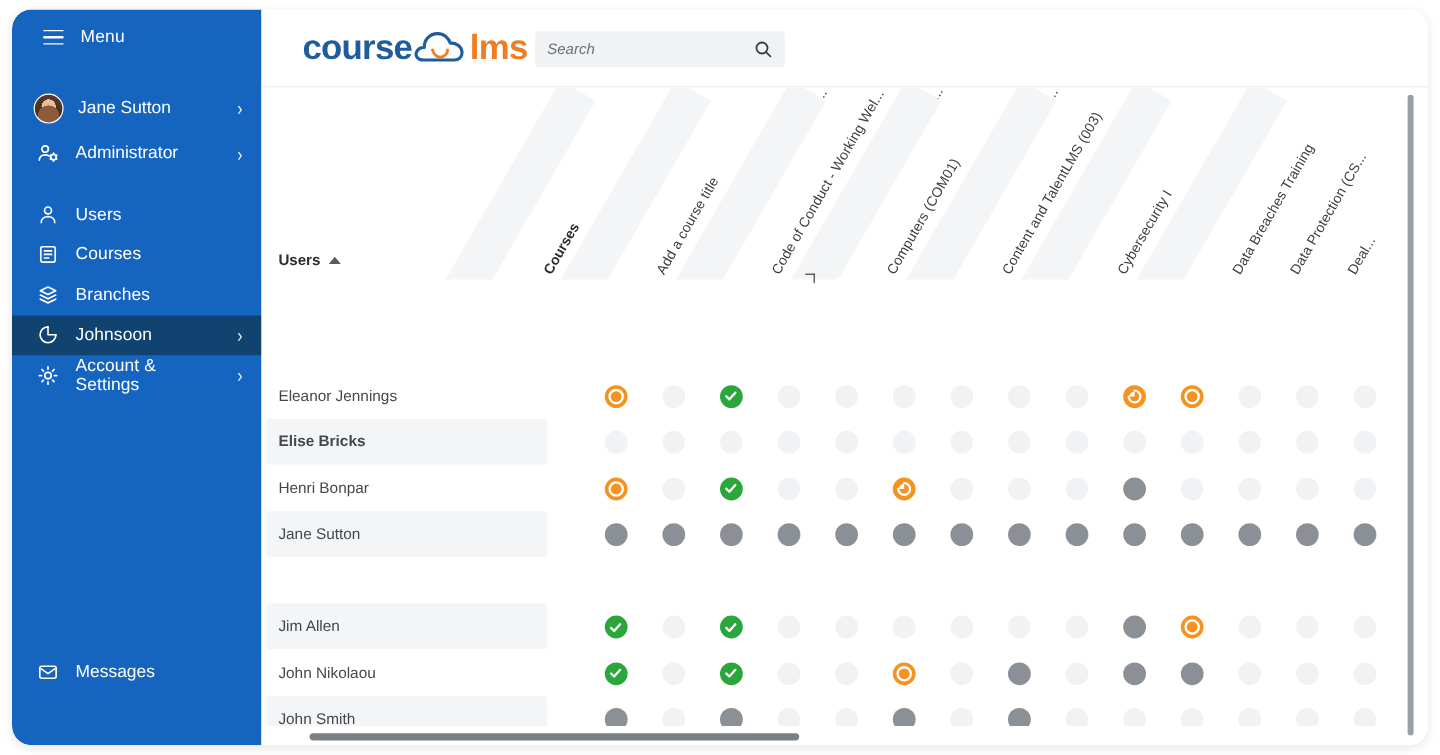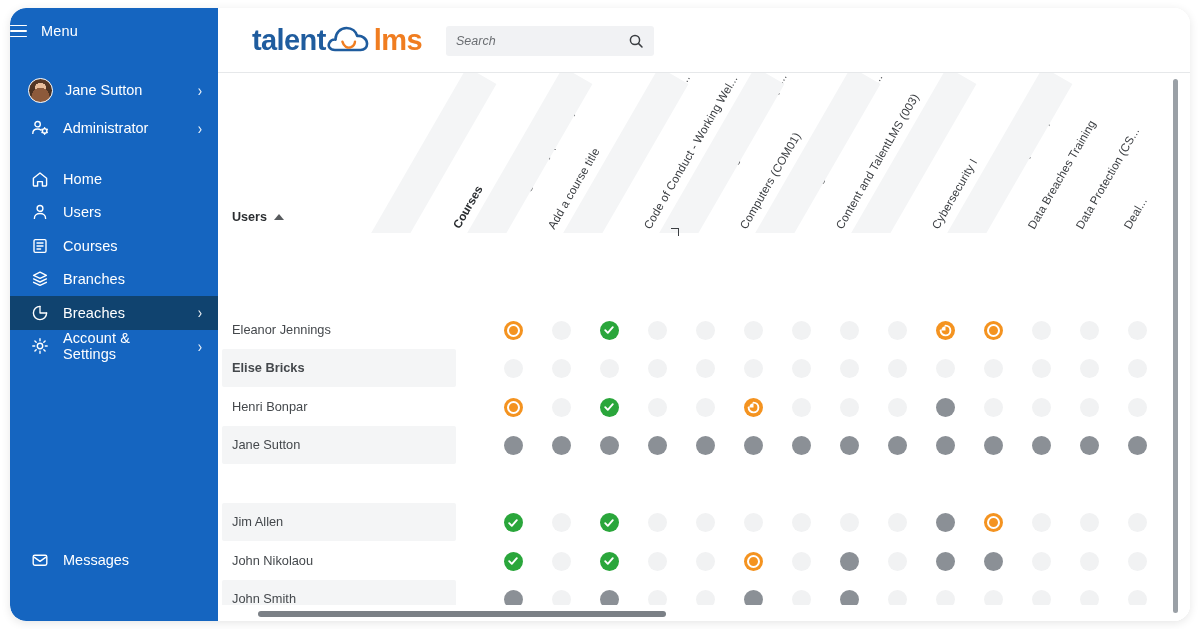--- a/index.html
+++ b/index.html
@@ -33,20 +33,21 @@
     position: absolute;
     left: 0; top: 0;
     width: 208px; height: 613px;
     background: #1565c0;
     border-radius: 16px 0 0 16px;
     color: #ffffff;
   }
   .menu-row {
     display: flex; align-items: center;
     height: 46px;
+    padding-left: 26px;
     gap: 14px;
   }
   .menu-row .mlabel {
     font-size: 14.5px;
     letter-spacing: .2px;
     color: #ffffff;
   }
   .hamburger { width: 17px; height: 13px; position: relative; flex: none; }
   .hamburger i {
     position: absolute; left: 0; width: 17px; height: 1.8px;
@@ -331,28 +332,20 @@
             <path d="M2.8 15.4c0-2.7 2.1-4.4 4.8-4.4 1.3 0 2.5.4 3.4 1.1"></path>
             <circle cx="14.6" cy="12.9" r="2.3"></circle>
             <path d="M14.6 9.6v1M14.6 15.2v1M17.3 11.3l-.9.5M12.8 14l-.9.5M17.3 14.5l-.9-.5M12.8 11.8l-.9-.5"></path>
           </svg>
         </span>
         <span class="rlabel">Administrator</span>
         <span class="chev">›</span>
       </div>
 
       <div class="nav" id="nav-list">
-          <div class="nav-item">
-            <span class="nav-ico">
-              <svg viewBox="0 0 20 20" fill="none" stroke="#ffffff" stroke-width="1.4" stroke-linecap="round" stroke-linejoin="round">
-                <path d="M3.4 9.2L10 4l6.6 5.2V16a1 1 0 0 1-1 1h-3.2v-4.4H7.6V17H4.4a1 1 0 0 1-1-1z"></path>
-              </svg>
-            </span>
-            <span class="nlabel">Home</span>
-          </div>
           <div class="nav-item">
             <span class="nav-ico">
               <svg viewBox="0 0 20 20" fill="none" stroke="#ffffff" stroke-width="1.4" stroke-linecap="round" stroke-linejoin="round">
                 <circle cx="10" cy="6.4" r="2.9"></circle>
                 <path d="M4.4 16.4c0-3 2.5-4.9 5.6-4.9s5.6 1.9 5.6 4.9"></path>
               </svg>
             </span>
             <span class="nlabel">Users</span>
           </div>
           <div class="nav-item">
@@ -374,21 +367,21 @@
             </span>
             <span class="nlabel">Branches</span>
           </div>
           <div class="nav-item active">
             <span class="nav-ico">
               <svg viewBox="0 0 20 20" fill="none" stroke="#ffffff" stroke-width="1.4" stroke-linecap="round" stroke-linejoin="round">
                 <path d="M10 3.4a6.6 6.6 0 1 0 6.6 6.6"></path>
                 <path d="M10 3.4v6.6h6.6" stroke-width="1.3"></path>
               </svg>
             </span>
-            <span class="nlabel">Breaches</span>
+            <span class="nlabel">Johnsoon</span>
             <span class="chev">›</span>
           </div>
           <div class="nav-item">
             <span class="nav-ico">
               <svg viewBox="0 0 20 20" fill="none" stroke="#ffffff" stroke-width="1.4" stroke-linecap="round" stroke-linejoin="round">
                 <circle cx="10" cy="10" r="2.7"></circle>
                 <path d="M10 2.8v1.9M10 15.3v1.9M17.2 10h-1.9M4.7 10H2.8M15.1 4.9l-1.3 1.3M6.2 13.8l-1.3 1.3M15.1 15.1l-1.3-1.3M6.2 6.2L4.9 4.9"></path>
               </svg>
             </span>
             <span class="nlabel">Account &amp; Settings</span>
@@ -404,21 +397,21 @@
           </svg>
         </span>
         <span class="nlabel">Messages</span>
       </div>
     </nav>
 
     <section class="main">
 
       <header class="topbar">
         <div class="logo">
-          <span class="lt">talent</span>
+          <span class="lt">course</span>
           <span class="cloud">
             <svg viewBox="0 0 46 34">
               <path d="M8 27 C2.6 27 0.5 23 2.5 19.6 C4 17 7 16.4 8.6 16.6 C8.2 10 13.4 5 19.6 5 C25 5 29 8.6 30.2 13 C35 12.4 39.6 15.6 40 20.2 C40.4 24.6 37.2 27 33.6 27 Z" fill="none" stroke="#1f5c9e" stroke-width="2.6" stroke-linejoin="round"></path>
               <path d="M15.4 18.6 C16.6 23.2 20.4 25.6 24 24.2 C26.4 23.2 27.8 21 28 18.6" fill="none" stroke="#f07d20" stroke-width="2.4" stroke-linecap="round"></path>
             </svg>
           </span>
           <span class="lms">lms</span>
         </div>
 
         <div class="search">

